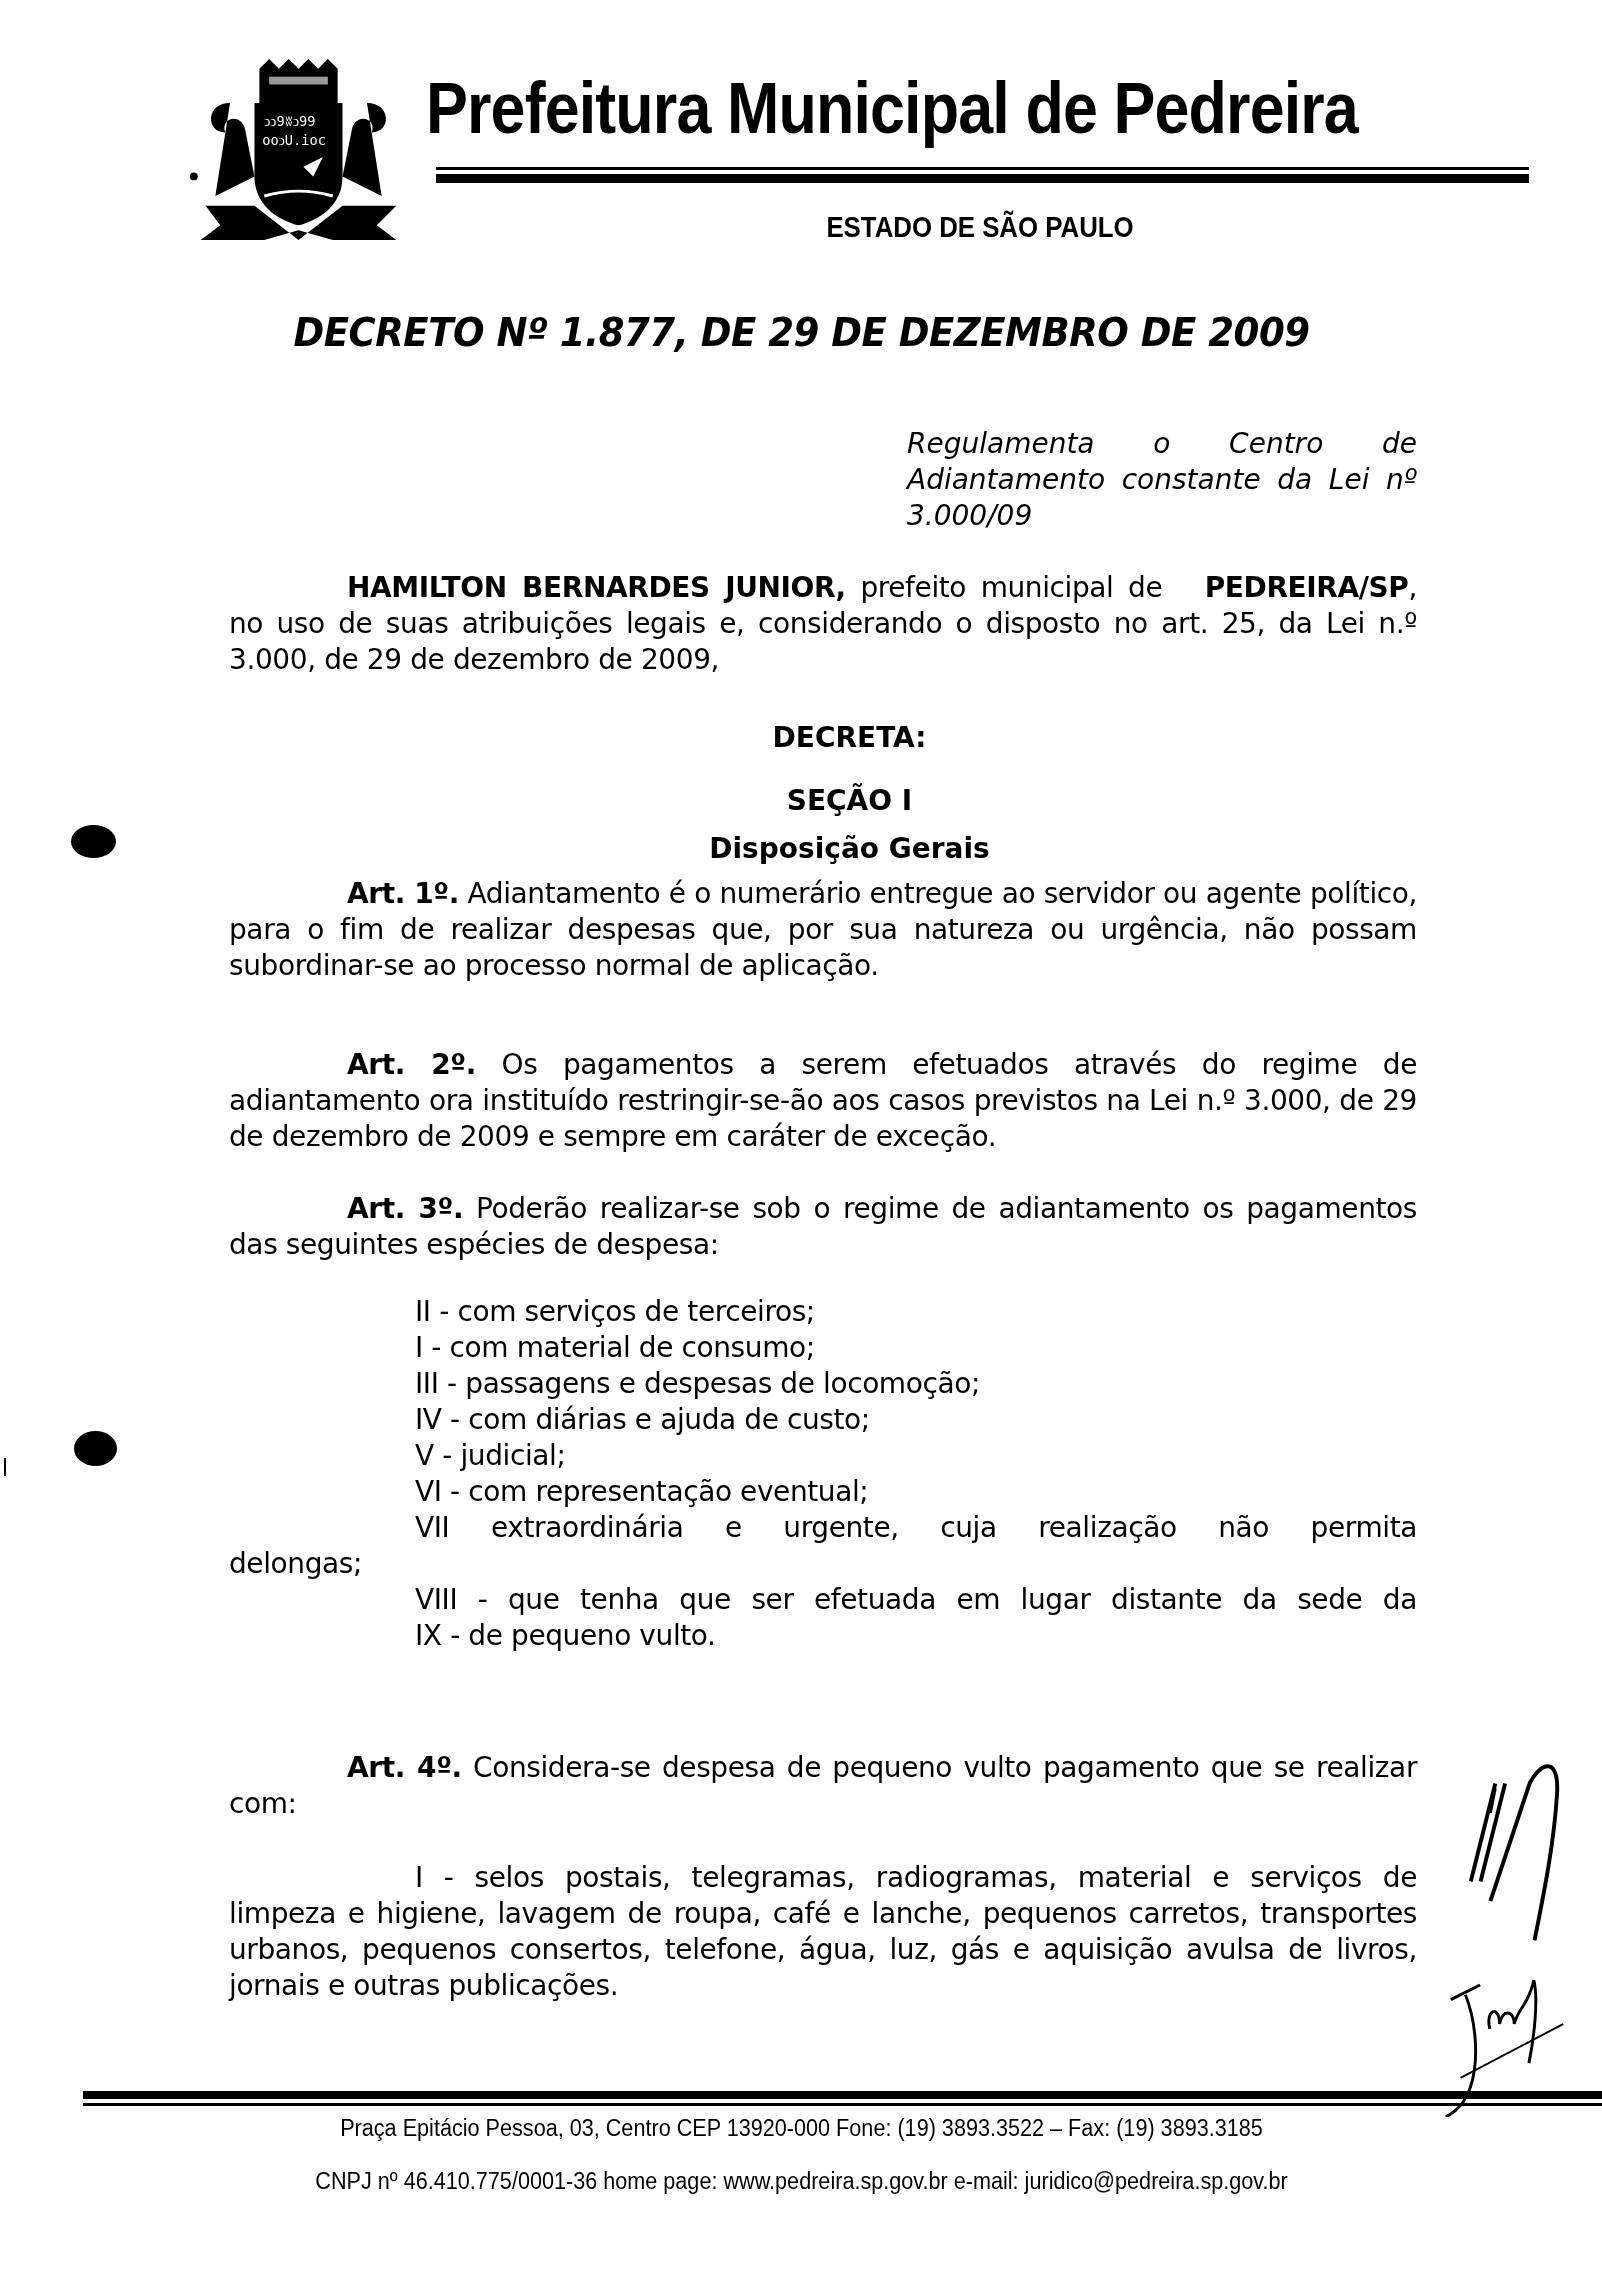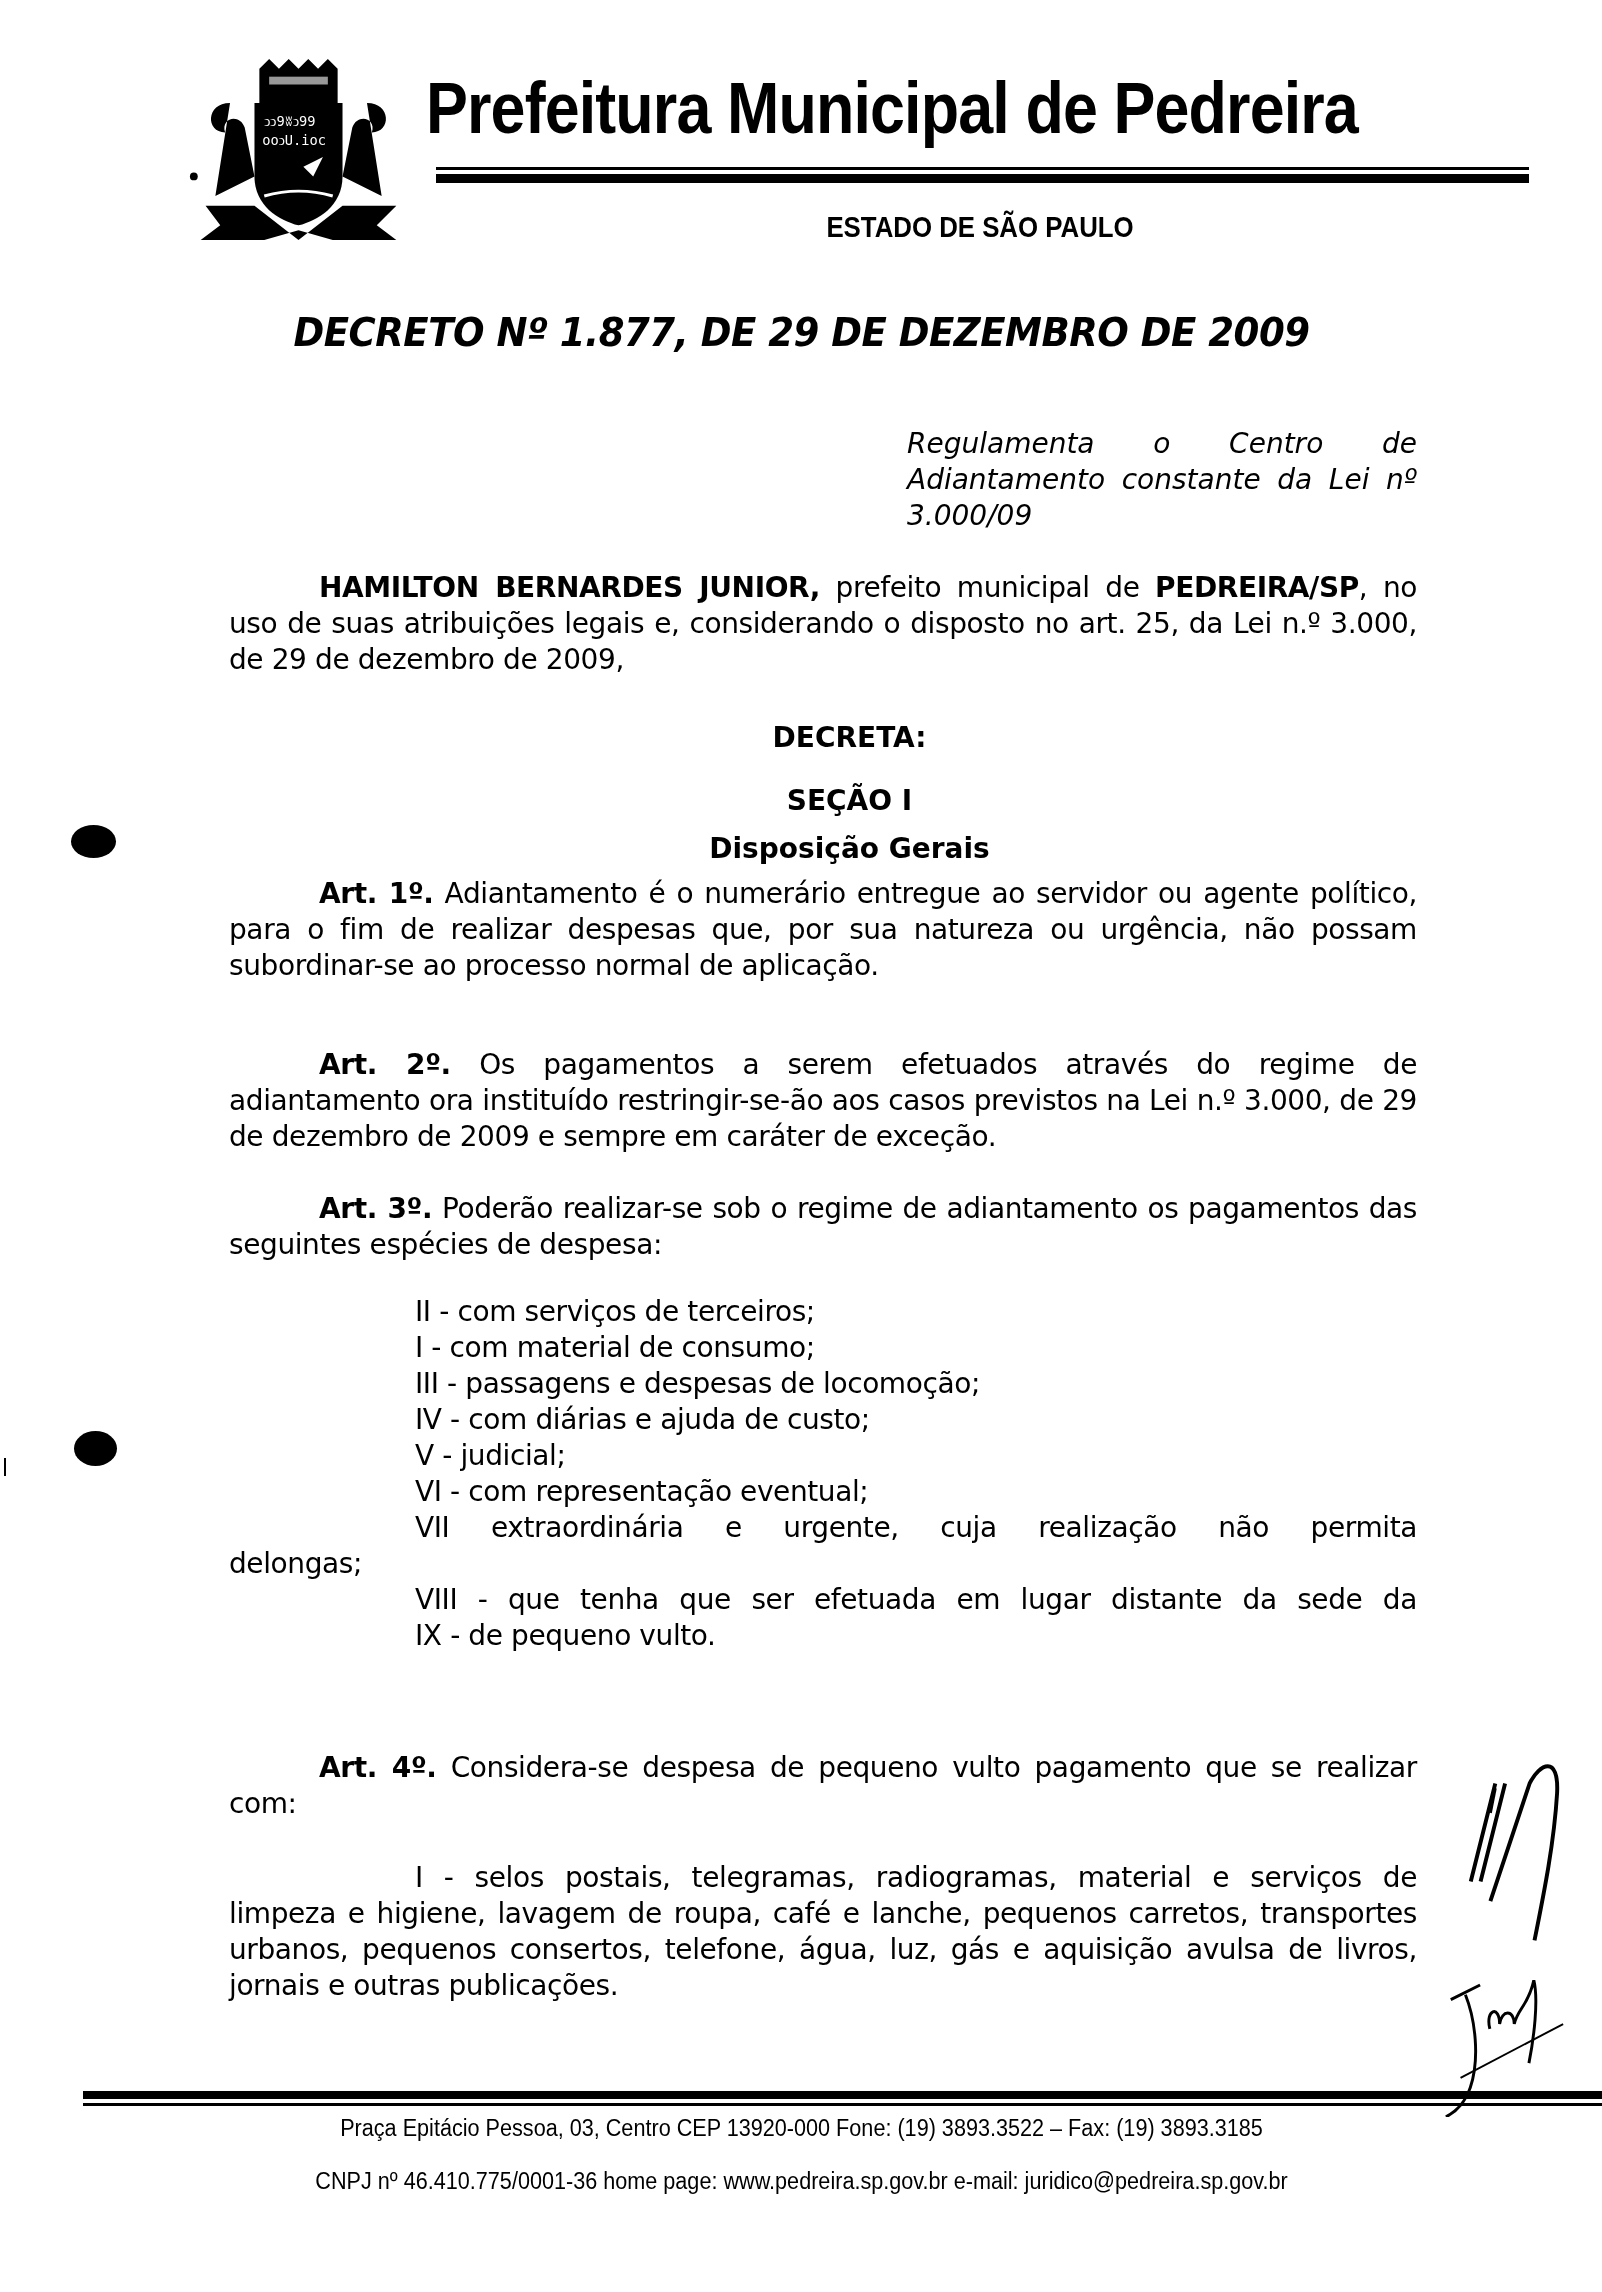--- a/index.html
+++ b/index.html
@@ -39,21 +39,21 @@
     text-align-last: left;
   }
   .ementa .first { text-align: justify; text-align-last: justify; display: block; }
 
   
   .para {
     left: 229px; width: 1188px; font-size: 28px; line-height: 36px;
     text-align: justify; letter-spacing: -0.4px;
   }
   .para .indent { padding-left: 90px; }
-  .para b { font-weight: bold; }
+  .para b { font-weight: bold; margin-left: 28px; }
   .center {
     left: 0; width: 1603px; text-align: center; font-weight: bold; font-size: 28px; line-height: 35px; padding-left: 48px;
   }
   .list { left: 229px; width: 1188px; font-size: 28px; line-height: 36px; letter-spacing: -0.4px; }
   .list .item { padding-left: 186px; white-space: nowrap; }
   .list .item-justify { padding-left: 186px; text-align: justify; text-align-last: justify; display:block; }
   .list .cont { padding-left: 0; }
 
   
   .footer-rule-thick { left: 83px; top: 2091px; width: 1519px; height: 7.8px; background: #000; }

